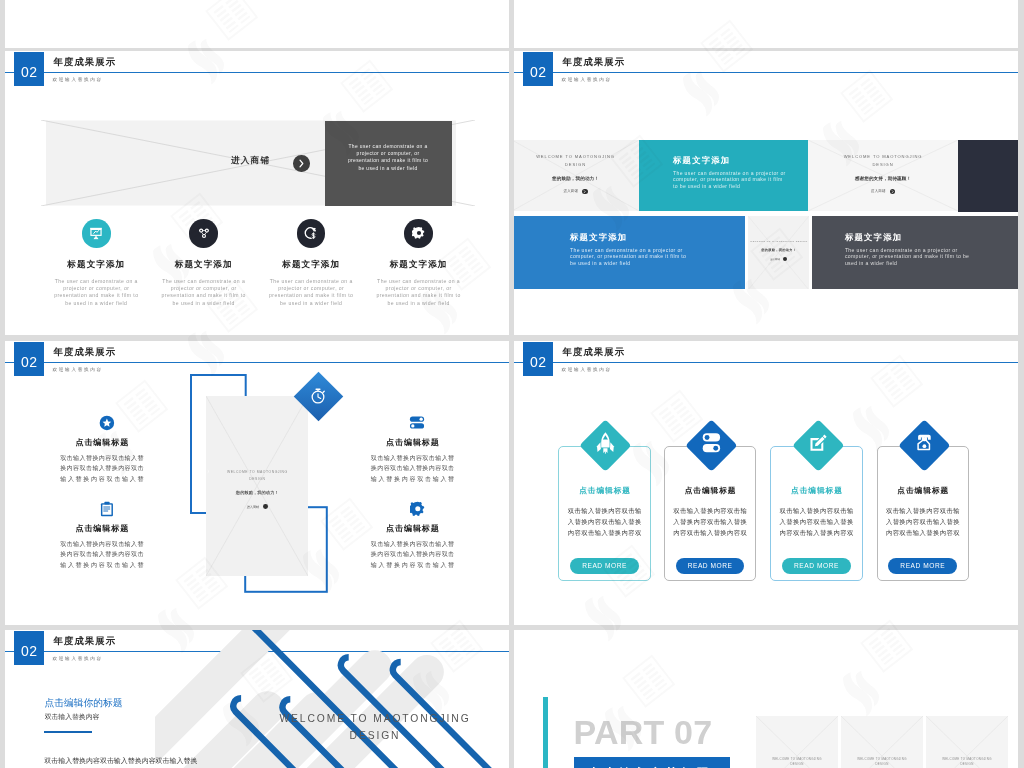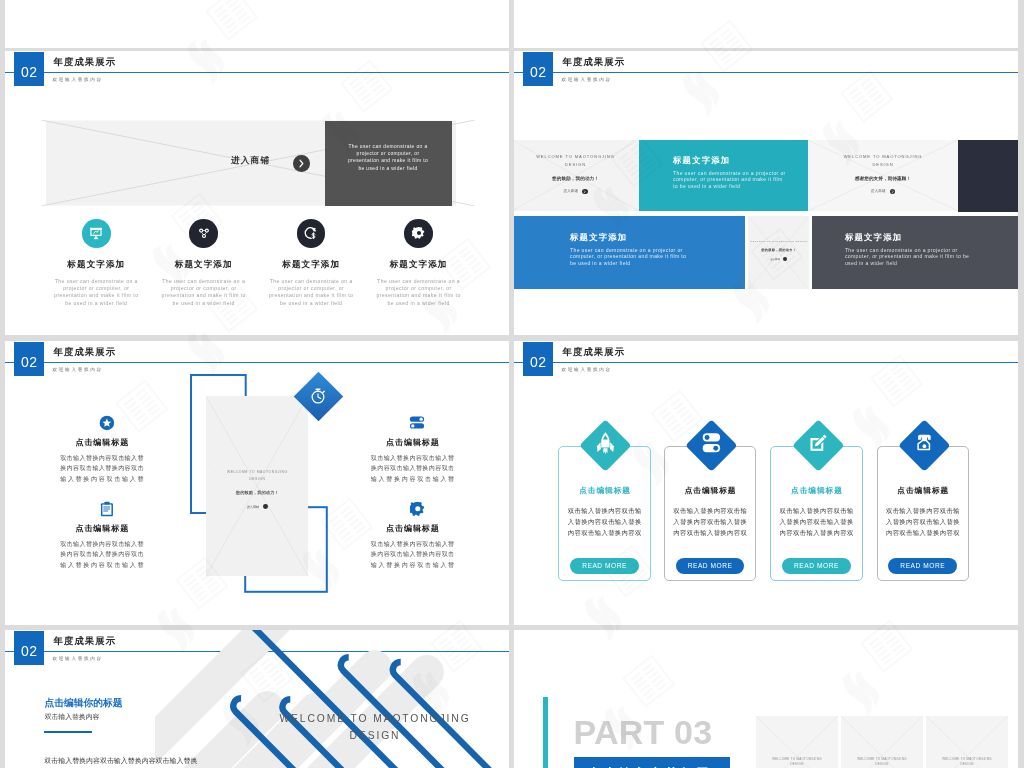--- a/index.html
+++ b/index.html
@@ -67,21 +67,21 @@
   .s4-dia{position:absolute;width:36.8px;height:36.8px;border-radius:4px;transform:rotate(45deg);}
   .s4-dia-in{position:absolute;left:50%;top:50%;transform:translate(-50%,-50%) rotate(-45deg);}
   .s4-t{font-size:7.7px;font-weight:700;letter-spacing:.95px;text-align:center;line-height:9px;
         padding-left:.95px;}
   .s4-b{font-size:6.33px;color:#3c3c3c;line-height:10.7px;text-align:justify;text-align-last:justify;
         letter-spacing:.05px;width:73.8px;margin:0 auto;}
   .s4-btn{width:68.7px;height:15.6px;border-radius:8px;color:#fff;font-size:6.6px;
           display:flex;align-items:center;justify-content:center;letter-spacing:.55px;margin:0 auto;}
 
   
-  .s5-t{position:absolute;left:39.4px;top:66.6px;font-size:9.76px;color:#1b6fc3;font-weight:700;letter-spacing:0;}
+  .s5-t{position:absolute;left:39.4px;top:66.6px;font-size:9.76px;color:#1b6fc3;font-weight:400;letter-spacing:0;}
   .s5-s{position:absolute;left:39.7px;top:82.4px;font-size:6.84px;color:#3a3a3a;letter-spacing:0;}
   .s5-rule{position:absolute;left:38.6px;top:101.3px;width:48.3px;height:2.1px;background:#1565b4;}
   .s5-p{position:absolute;left:39.3px;font-size:6.95px;color:#3a3a3a;line-height:11px;letter-spacing:.02px;width:155.5px;}
   .s5-wel{position:absolute;left:224px;top:80px;width:292px;text-align:center;
           font-size:10.3px;color:#555;letter-spacing:1.9px;line-height:17px;}
 
   
   .s6-bar{position:absolute;left:28.6px;top:66.7px;width:5.4px;height:72px;background:#2bb6c4;}
   .s6-part{position:absolute;left:59.6px;top:83.2px;font-size:34px;color:#d0d0d0;letter-spacing:0.2px;font-weight:700;line-height:38px;}
   .s6-blue{position:absolute;left:60px;top:127.4px;width:155.5px;height:30px;background:#1268bc;}
@@ -474,21 +474,21 @@
     <div class="s5-rule"></div>
     <div class="s5-p" style="top:124.9px;">双击输入替换内容双击输入替换内容双击输入替换内容双击输入替换内容双击输入替换内容双击输入替换内容</div>
     <div class="s5-wel">
       <div>WELCOME TO MAOTONGJING</div>
       <div>DESIGN</div>
     </div>
   </div>
 
   <div class="slide" style="left:514px;top:630px;width:504px;height:283.5px;">
     <div class="s6-bar"></div>
-    <div class="s6-part">PART 03</div>
+    <div class="s6-part">PART 07</div>
     <div class="s6-blue">
       <span>点击输入章节标题</span>
     </div>
     <div class="s6-thumb ph" style="left:242px;">
       <svg width="82" height="80" viewBox="0 0 82 80">
         <rect width="82" height="80" fill="#f4f4f4"></rect>
         <path d="M0 0 L82 80 M82 0 L0 80" stroke="#e2e2e2" stroke-width="0.6" fill="none"></path>
       </svg>
       <div class="tc">
         <div>WELCOME TO MAOTONGJING</div>

